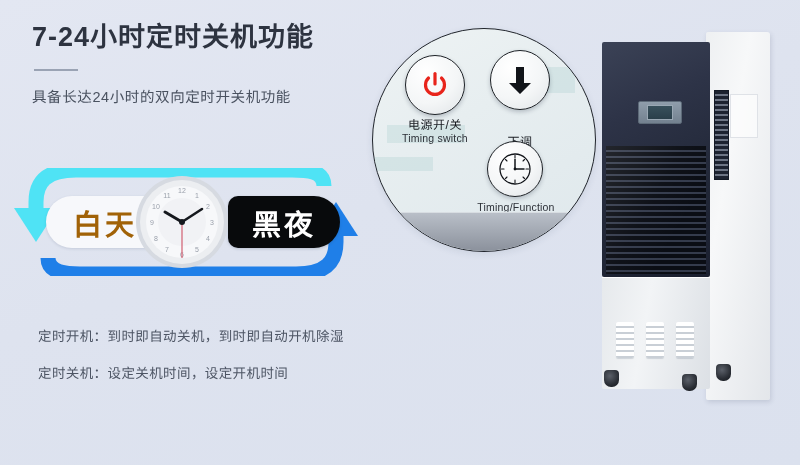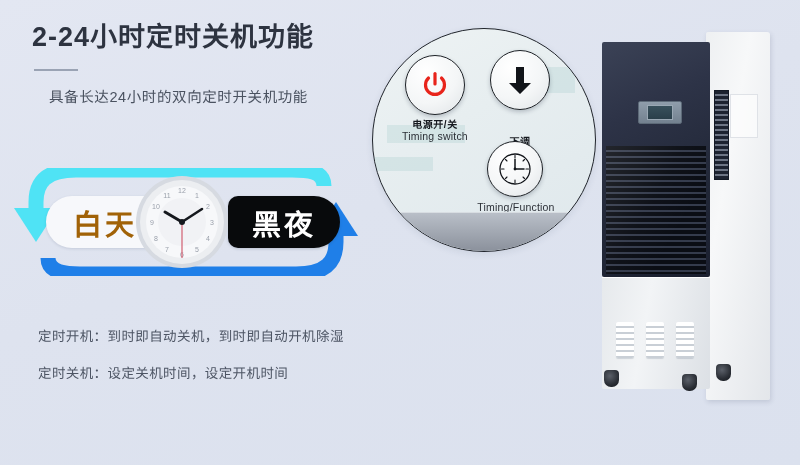--- a/index.html
+++ b/index.html
@@ -40,21 +40,20 @@
     width: 44px;
     height: 2px;
     background: #9aa3b4;
     margin: 16px 0 14px 2px;
   }
   #subtitle {
     font-size: 14.5px;
     color: #4a5260;
     letter-spacing: 0.6px;
     white-space: nowrap;
-    margin-left: 17px;
   }
 
   
   #cycle-banner {
     position: absolute;
     left: 6px;
     top: 168px;
     width: 360px;
     height: 108px;
   }
@@ -161,22 +160,22 @@
   #power-button  { left: 32px;  top: 26px;  width: 58px; height: 58px; }
   #down-button   { left: 117px; top: 21px;  width: 58px; height: 58px; }
   #timing-button { left: 114px; top: 112px; width: 54px; height: 54px; }
 
   .panel-caption {
     position: absolute;
     text-align: center;
     line-height: 1.1;
   }
   .caption-cn {
-    font-size: 10px;
-    font-weight: bold;
+    font-size: 12px;
+    font-weight: normal;
     color: #16191f;
     letter-spacing: 0.5px;
     white-space: nowrap;
   }
   .caption-en {
     font-size: 10.5px;
     color: #2b2f36;
     letter-spacing: 0.2px;
     white-space: nowrap;
     margin-top: 1px;
@@ -305,21 +304,21 @@
   #caster-front-left  { left: 10px;  top: 344px; }
   #caster-front-right { left: 88px;  top: 348px; }
   #caster-back-right  { left: 122px; top: 338px; }
 </style>
 </head>
 <body>
 
 <div id="poster">
 
   <div id="headline-block">
-    <div id="main-title">2-24小时定时关机功能</div>
+    <div id="main-title">7-24小时定时关机功能</div>
     <div id="title-divider"></div>
     <div id="subtitle">具备长达24小时的双向定时开关机功能</div>
   </div>
 
   <div id="cycle-banner">
 
     <svg width="360" height="108" viewBox="0 0 360 108">
 
       <path d="M318 18 C 318 2, 300 2, 286 2 L 70 2 C 40 2, 30 14, 30 34 L 30 40" fill="none" stroke="#4fe3f5" stroke-width="15" stroke-linecap="butt"></path>
       <polygon points="8,40 52,40 30,74" fill="#4fe3f5"></polygon>

